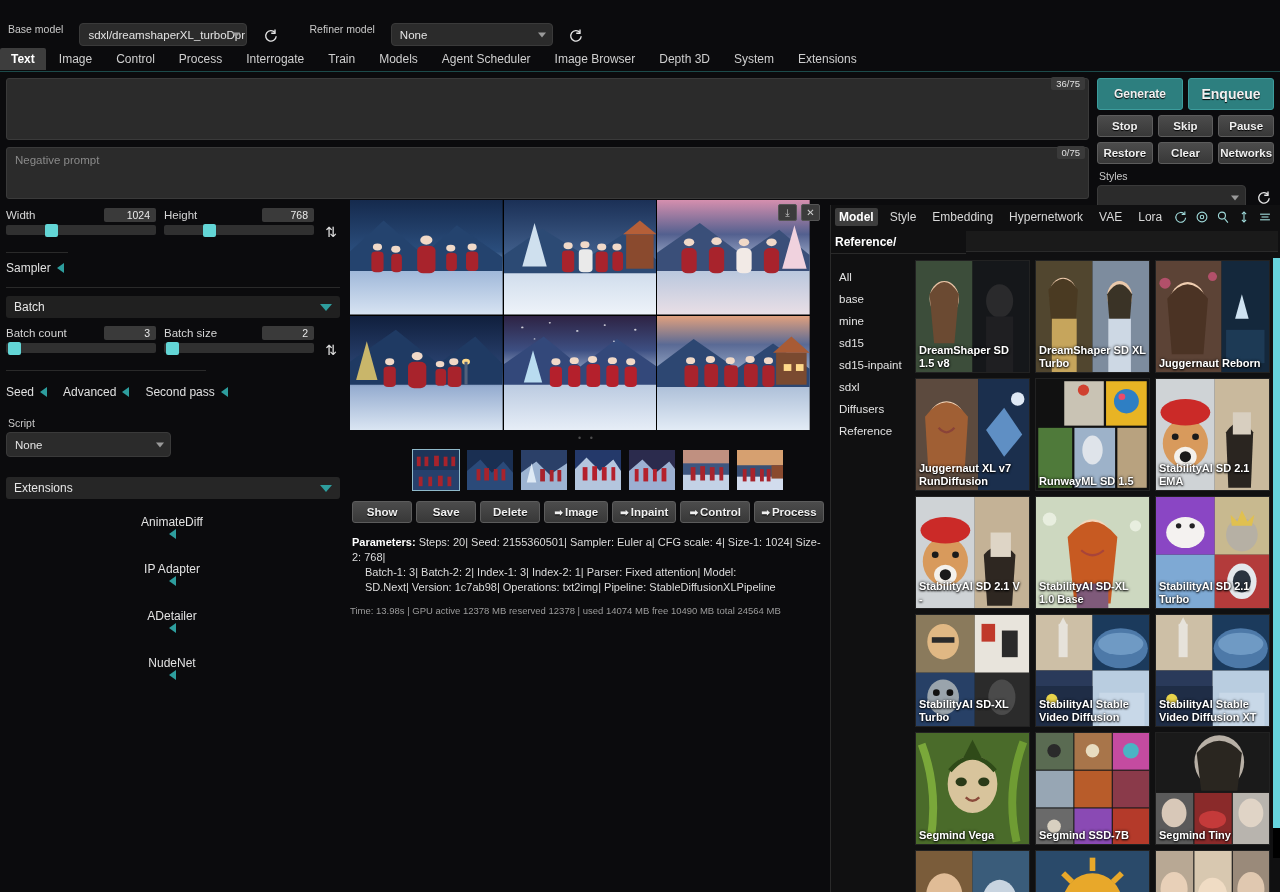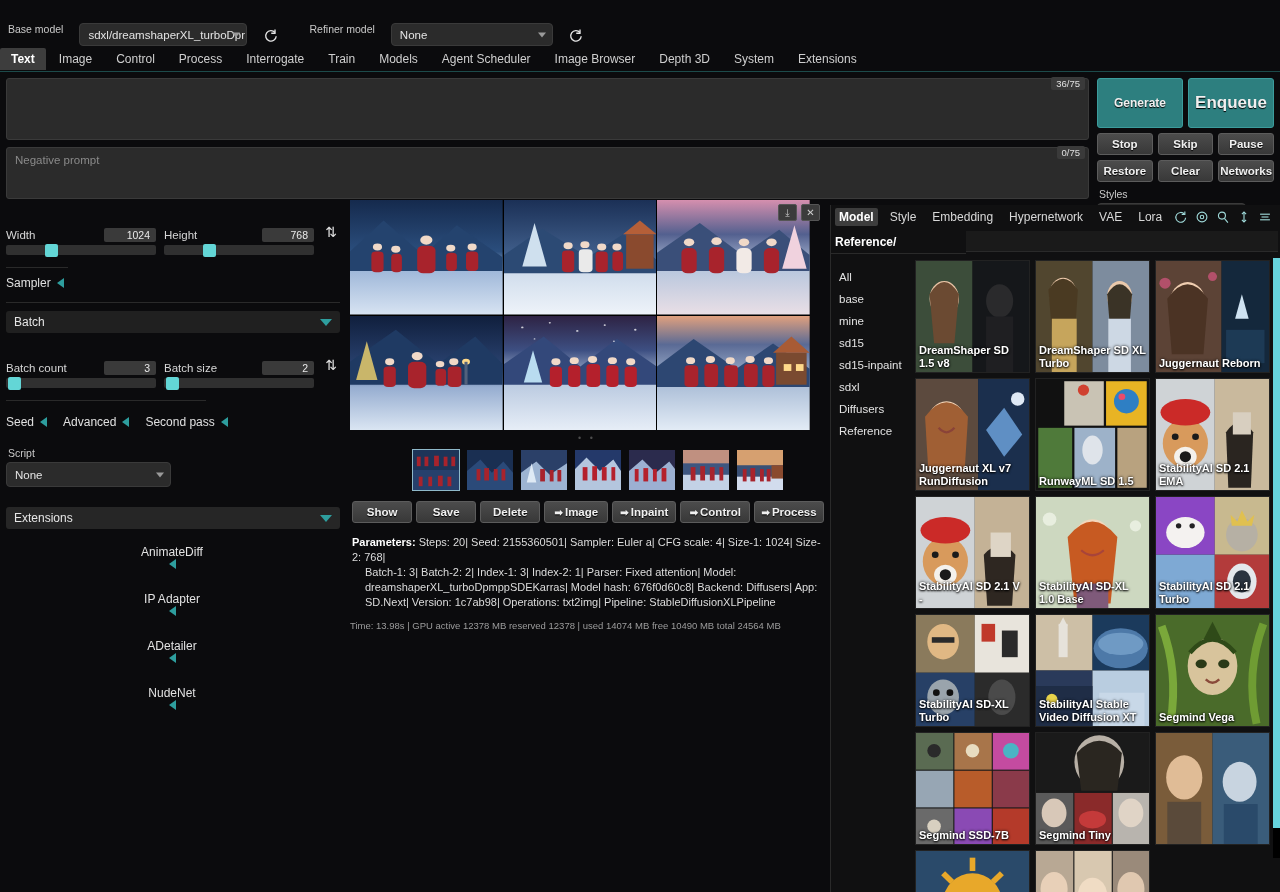--- a/index.html
+++ b/index.html
@@ -48,21 +48,21 @@
     color:#dcdcdc; font-size:11.5px; padding:6px 8px; resize:none;
     font-family:"Liberation Sans", sans-serif;
   }
   .prompt.pos { height:62px; }
   .prompt.neg { height:52px; }
   .prompt::placeholder { color:#8a8a8a; }
   .tokcount { position:absolute; right:4px; top:-1px; background:#3a3a3a; color:#e0e0e0;
     font-size:9.5px; padding:1px 5px; border-radius:2px; }
 
   .slider-row { display:flex; align-items:flex-start; gap:8px; margin-top:8px; }
-  .slider-cell { flex:1;margin-top:20px; }
+  .slider-cell { flex:1; }
   .slider-head { display:flex; align-items:center; justify-content:space-between; margin-bottom:3px; }
   .slider-head .lab { font-size:11.5px; color:#d6d6d6; }
   .numbox { background:#3a3a3a; color:#e8e8e8; font-size:10.5px; width:52px; text-align:right;
     padding:1px 6px; border-radius:2px; }
   .track { position:relative; height:10px; background:#303030; border-radius:2px; }
   .thumb { position:absolute; top:-1px; width:13px; height:13px; background:#63d6d6; border-radius:2px; }
   .swap-btn { width:18px; padding-top:16px; color:#e2e2e2; font-size:14px; cursor:pointer; text-align:center; }
 
   .sep { height:1px; background:#2a2a2a; margin:12px 0 8px; }
   .sep.short { width: 62px; }
@@ -186,21 +186,21 @@
         <div class="tokcount">36/75</div>
       </div>
       <div class="prompt-wrap">
         <textarea class="prompt neg" placeholder="Negative prompt" style=""></textarea>
         <div class="tokcount">0/75</div>
       </div>
     </div>
     <div style="width:185px; padding-left:8px;">
       <div style="display:flex; gap:5px;">
         <button class="gbtn" style="flex:1;background:#2d7f7f;border-color:#3c9c9c;padding:7px 0;font-size:12px;">Generate</button>
-        <button class="gbtn" style="flex:1;background:#2d7f7f;border-color:#3c9c9c;padding:14px 0;font-size:17px;">Enqueue</button>
+        <button class="gbtn" style="flex:1;background:#2d7f7f;border-color:#3c9c9c;padding:7px 0;font-size:14px;">Enqueue</button>
       </div>
       <div style="display:flex; gap:5px; margin-top:5px;">
         <button class="gbtn" style="flex:1;">Stop</button>
         <button class="gbtn" style="flex:1;">Skip</button>
         <button class="gbtn" style="flex:1;">Pause</button>
       </div>
       <div style="display:flex; gap:5px; margin-top:5px;">
         <button class="gbtn" style="flex:1;">Restore</button>
         <button class="gbtn" style="flex:1;">Clear</button>
         <button class="gbtn" style="flex:1;">Networks</button>
@@ -635,21 +635,20 @@
           <span class="arrow-glyph">➡</span><span>Control</span>
         </button>
         <button class="gbtn w-lg">
           <span class="arrow-glyph">➡</span><span>Process</span>
         </button>
       </div>
 
       <div class="paramblock">
         <b>Parameters:</b><span> Steps: 20| Seed: 2155360501| Sampler: Euler a| CFG scale: 4| Size-1: 1024| Size-2: 768|</span>
         <span class="ind">Batch-1: 3| Batch-2: 2| Index-1: 3| Index-2: 1| Parser: Fixed attention| Model:</span>
-        <span class="ind">dreamshaperXL_turboDpmppSDEKarras| Model hash: 676f0d60c8| Backend: Diffusers| App:</span>
         <span class="ind">SD.Next| Version: 1c7ab98| Operations: txt2img| Pipeline: StableDiffusionXLPipeline</span>
       </div>
       <div class="timeline">Time: 13.98s | GPU active 12378 MB reserved 12378 | used 14074 MB free 10490 MB total 24564 MB</div>
     </div>
   </div>
 
   <div class="rightcol">
     <div class="rc-head">
       <span class="rc-tab active">Model</span>
       <span class="rc-tab">Style</span>
@@ -849,20 +848,36 @@
                 <rect x="58" y="8" width="12" height="16" fill="#c0392b"></rect>
                 <rect x="76" y="14" width="14" height="24" fill="#2a2a2a"></rect>
                 <ellipse cx="24" cy="74" rx="14" ry="16" fill="#9aa4ac"></ellipse>
                 <circle cx="18" cy="70" r="3" fill="#111"></circle>
                 <circle cx="30" cy="70" r="3" fill="#111"></circle>
                 <ellipse cx="76" cy="74" rx="12" ry="16" fill="#4a4a4a"></ellipse>
               </svg>
             <div class="mcard-title">StabilityAI SD-XL Turbo</div>
           </div>
 
+          <div class="mcard">
+            <svg class="art" viewBox="0 0 100 100" preserveAspectRatio="none">
+                <rect width="50" height="50" fill="#cdbfa6"></rect>
+                <rect x="50" width="50" height="50" fill="#1b3a5c"></rect>
+                <rect y="50" width="50" height="50" fill="#2a3a5a"></rect>
+                <rect x="50" y="50" width="50" height="50" fill="#b9cde0"></rect>
+                <rect x="20" y="8" width="8" height="30" fill="#e6e2da"></rect>
+                <polygon points="24,2 28,10 20,10" fill="#e6e2da"></polygon>
+                <ellipse cx="75" cy="30" rx="24" ry="18" fill="#4d79a8"></ellipse>
+                <ellipse cx="75" cy="26" rx="20" ry="10" fill="#6f9ac4"></ellipse>
+                <rect y="64" width="50" height="36" fill="#1f2d46"></rect>
+                <circle cx="14" cy="76" r="5" fill="#e8d34a"></circle>
+                <rect x="56" y="70" width="40" height="30" fill="#c8d8e8"></rect>
+              </svg>
+            <div class="mcard-title">StabilityAI Stable Video Diffusion</div>
+          </div>
 
           <div class="mcard">
             <svg class="art" viewBox="0 0 100 100" preserveAspectRatio="none">
                 <rect width="50" height="50" fill="#cdbfa6"></rect>
                 <rect x="50" width="50" height="50" fill="#1b3a5c"></rect>
                 <rect y="50" width="50" height="50" fill="#2a3a5a"></rect>
                 <rect x="50" y="50" width="50" height="50" fill="#b9cde0"></rect>
                 <rect x="20" y="8" width="8" height="30" fill="#e6e2da"></rect>
                 <polygon points="24,2 28,10 20,10" fill="#e6e2da"></polygon>
                 <ellipse cx="75" cy="30" rx="24" ry="18" fill="#4d79a8"></ellipse>

